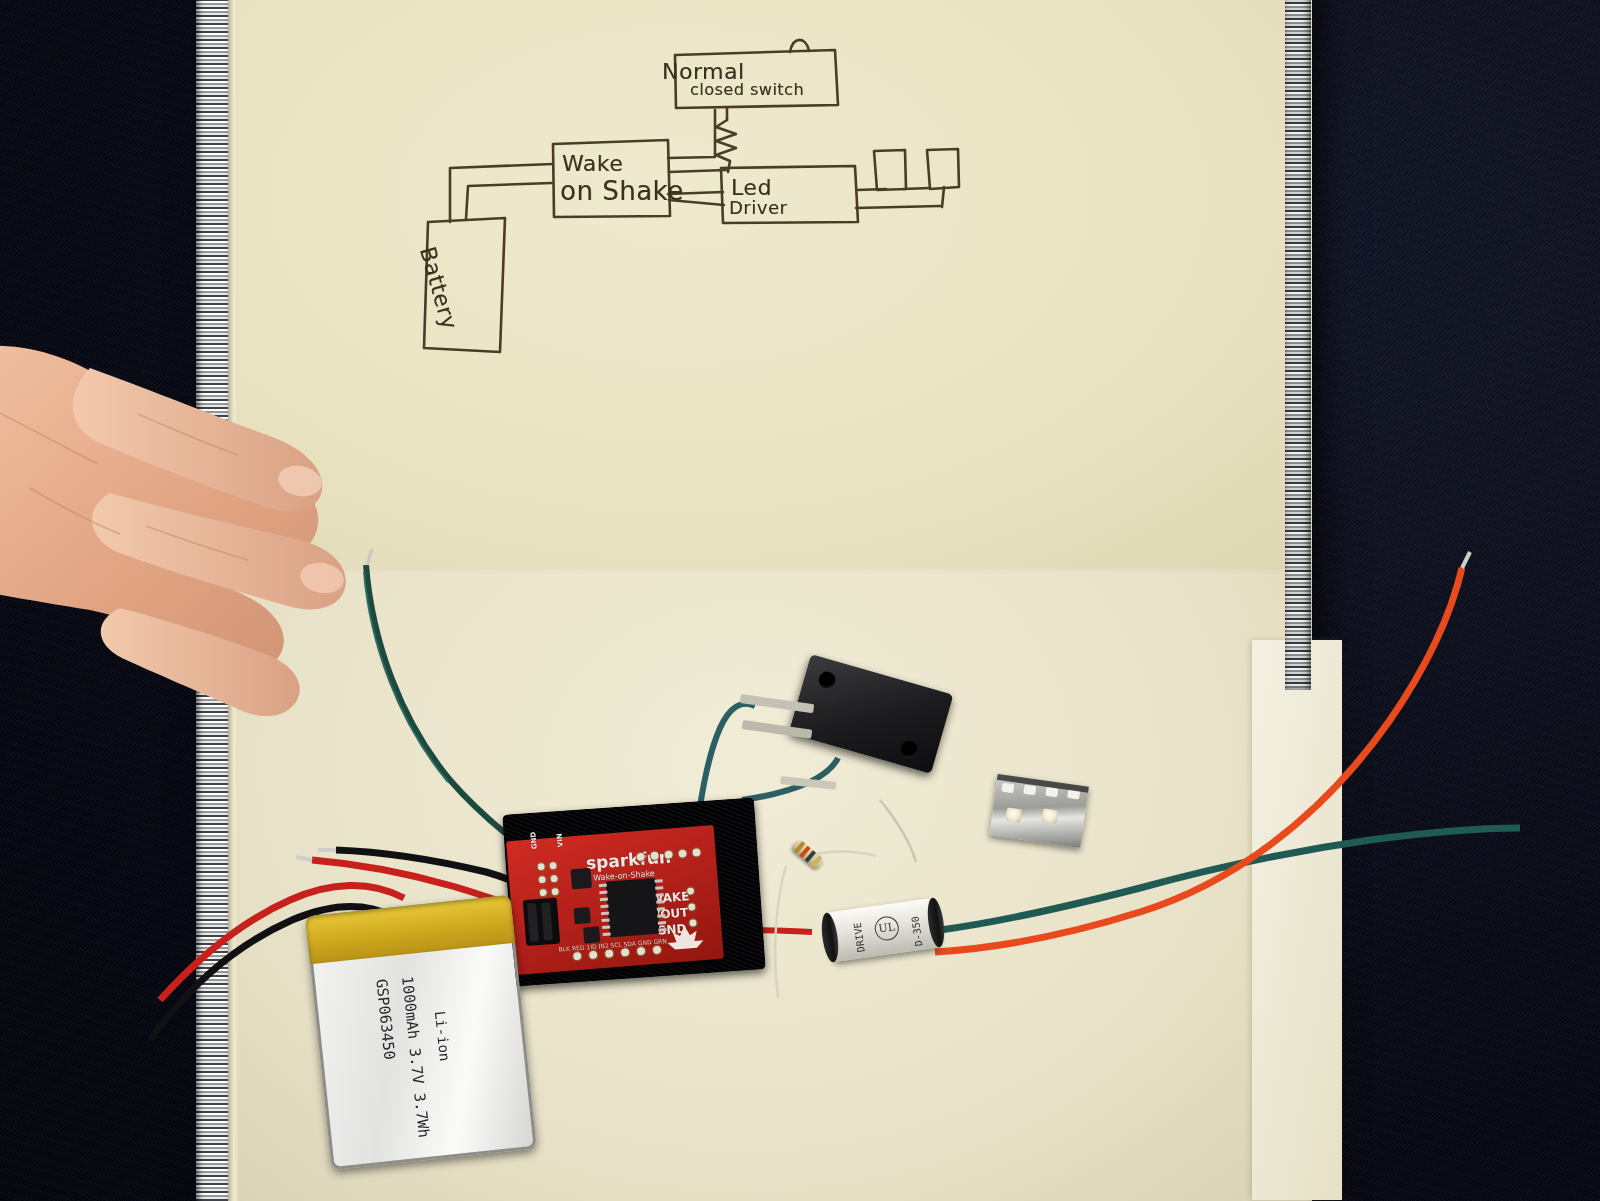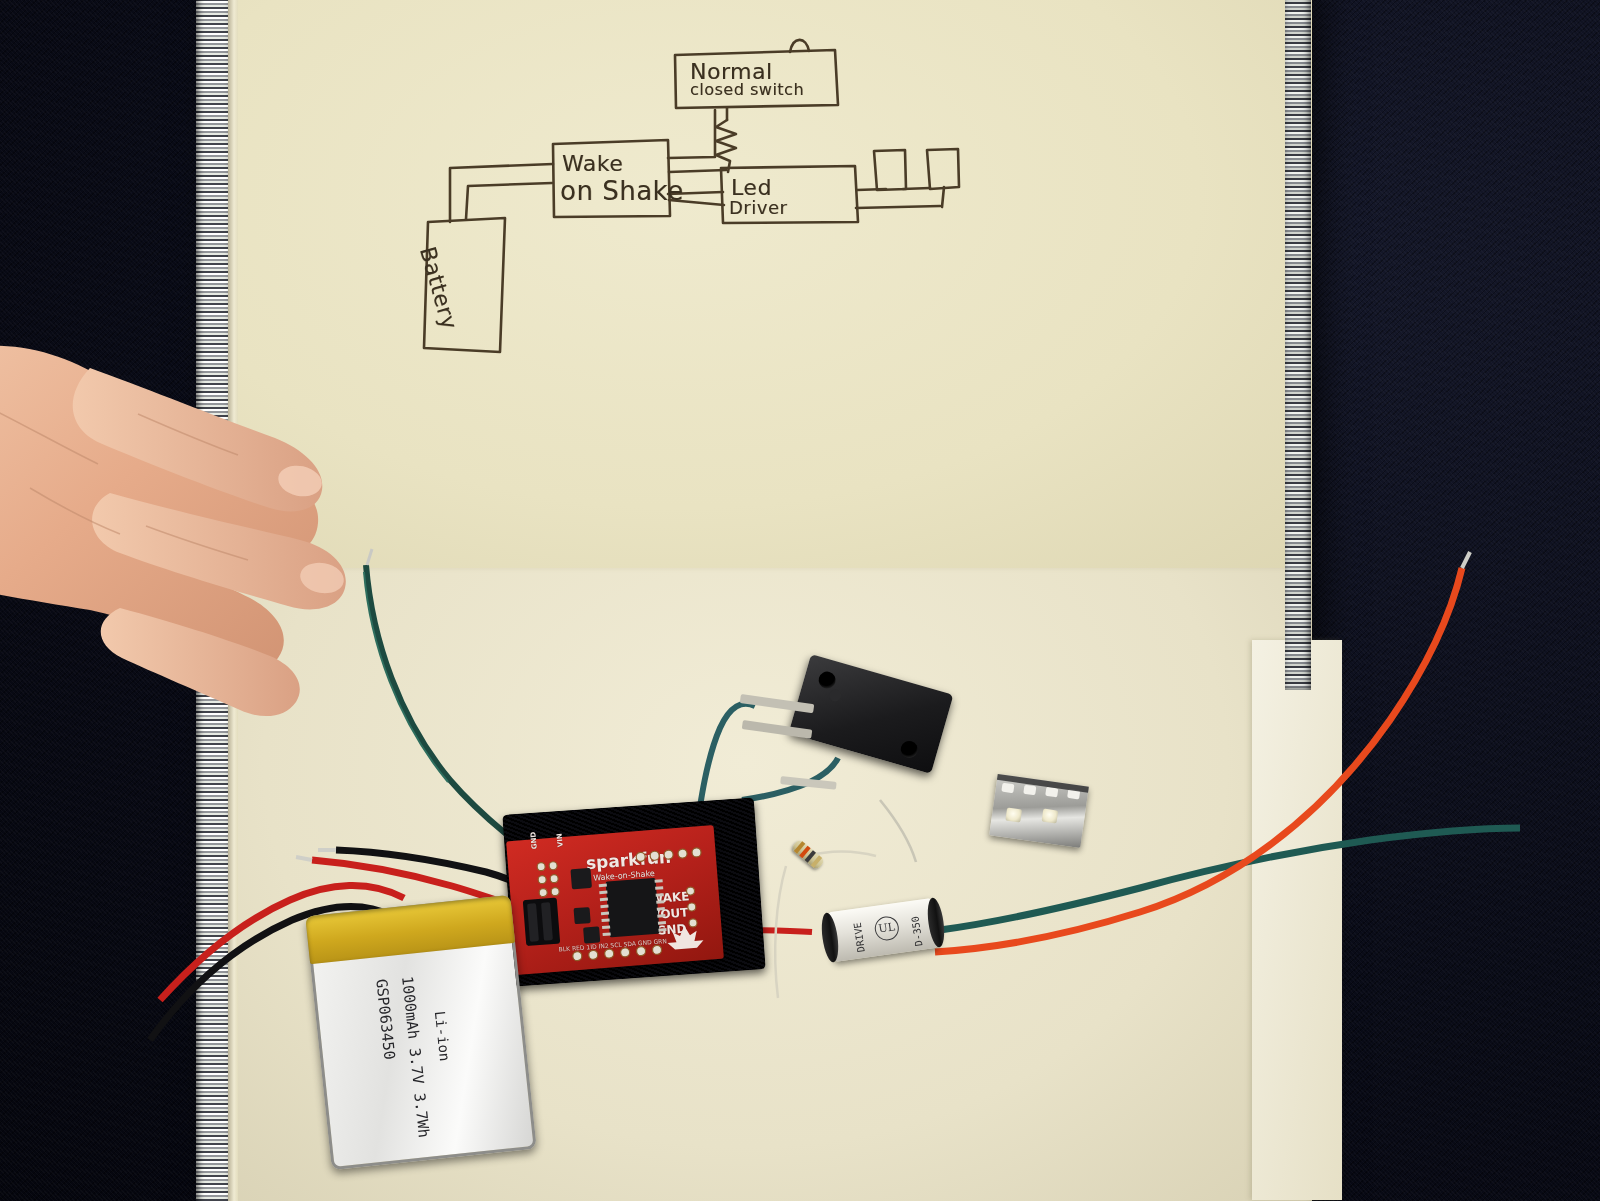--- a/index.html
+++ b/index.html
@@ -287,21 +287,21 @@
       <path d="M856,208 L940,206"></path>
 
       <path d="M874,151 L905,150 L906,189 L877,190 Z"></path>
 
       <path d="M927,150 L958,149 L959,187 L930,189 Z"></path>
       <path d="M903,189 L930,188"></path>
       <path d="M944,187 L942,207"></path>
     </g>
   </svg>
 
-  <div class="ink-label" style="left:690px; top:60px; font-size:22px;">Normal</div>
+  <div class="ink-label" style="left:662px; top:60px; font-size:22px;">Normal</div>
   <div class="ink-label" style="left:690px; top:82px; font-size:16px;">closed switch</div>
 
   <div class="ink-label" style="left:562px; top:152px; font-size:22px;">Wake</div>
   <div class="ink-label" style="left:560px; top:178px; font-size:26px;">on Shake</div>
 
   <div class="ink-label" style="left:731px; top:176px; font-size:22px;">Led</div>
   <div class="ink-label" style="left:729px; top:199px; font-size:18px;text-align:right;">Driver</div>
 
   <div class="ink-label" style="left:438px; top:244px; font-size:22px; transform:rotate(74deg); transform-origin:left top;">Battery</div>
 

